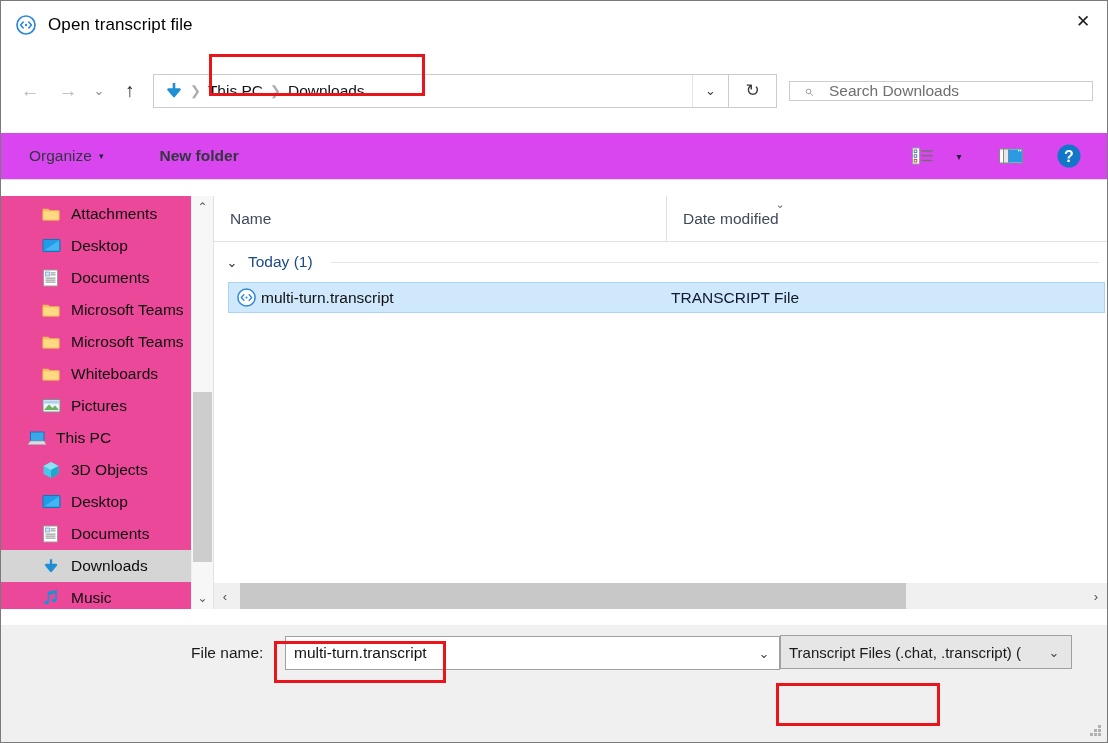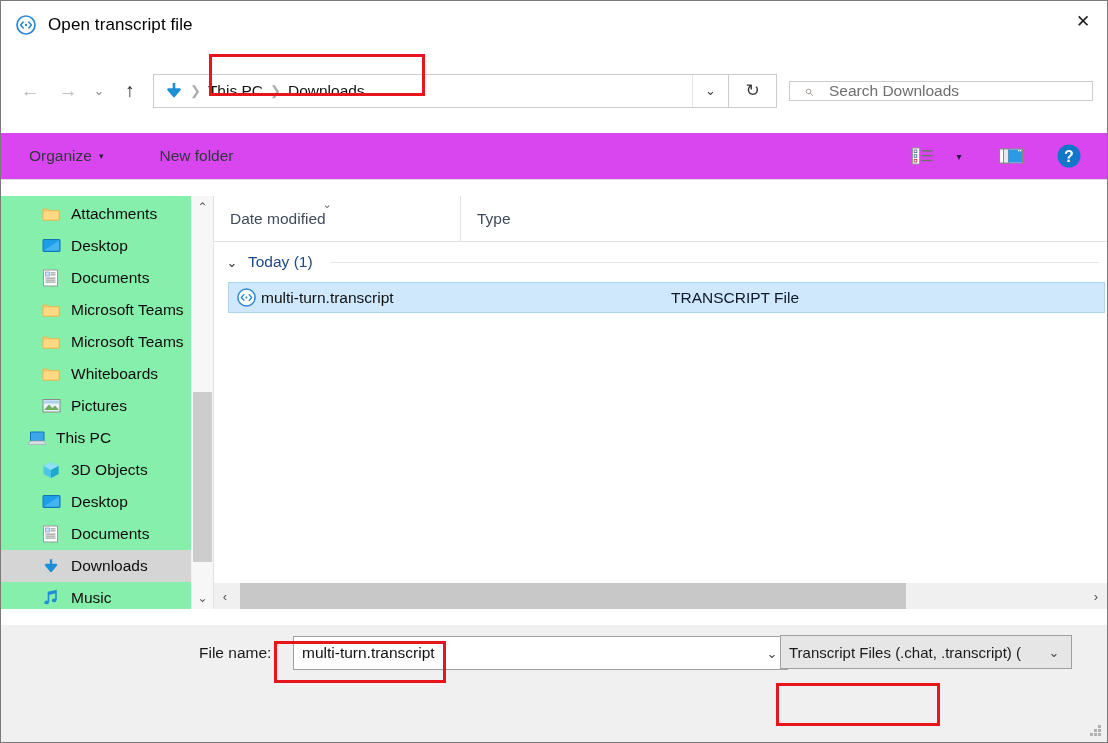--- a/index.html
+++ b/index.html
@@ -99,33 +99,33 @@
     background: #d946ef;
     border-bottom: 1px solid #dedede;
     display: flex; align-items: center;
     padding: 0 16px 0 22px;
   }
   .tb-item {
     font-size: 15.5px; color: #31363f;
     display: flex; align-items: center; gap: 7px;
     padding: 4px 6px;
   }
-  .tb-item.second { margin-left: 44px; }
+  .tb-item.second { margin-left: 44px; font-weight: bold; }
   .tb-caret { font-size: 9px; color: #1b2433; }
   .tb-right { margin-left: auto; display: flex; align-items: center; gap: 0; }
   .tb-icon-btn { width: 44px; height: 34px; display:flex; align-items:center; justify-content:center; }
   .tb-icon-btn.narrow { width: 28px; }
 
   
   .body { flex: 1 1 auto; display: flex; min-height: 0; background: #ffffff; position: relative; }
 
   
   .sidebar {
     width: 212px; flex: 0 0 212px;
-    background: #86efac;
+    background: #ec4899;
     position: relative;
     overflow: hidden;
   }
   .nav-list { padding-top: 2px; }
   .nav-row {
     height: 32px; display: flex; align-items: center;
     padding-left: 20px; font-size: 15.5px; color: #0d0d0d;
   }
   .nav-row.indent1 { padding-left: 41px; }
   .nav-row.indent2 { padding-left: 26px; }
@@ -199,21 +199,21 @@
   .hscroll .arrow {
     width: 22px; height: 100%; display:flex; align-items:center; justify-content:center;
     color: #505050; font-size: 13px;
   }
   .hscroll .arrow.r { margin-left: auto; }
   .hthumb { position: absolute; left: 26px; top: 0; bottom: 0; width: 666px; background: #c8c8c8; }
 
   
   .footer { flex: 0 0 117px; background: #f0f0f0; position: relative; }
   .row-filename {
-    position: absolute; left: 15px; top: 10px; right: 0; height: 36px;
+    position: absolute; left: 7px; top: 10px; right: 0; height: 36px;
     display: flex; align-items: center;
   }
   .fn-label { position: absolute; left: 183px; font-size: 15.5px; color: #1a1a1a; }
   .fn-input {
     position: absolute; left: 277px; width: 495px; height: 34px;
     border: 1px solid #a0a0a0; background: #ffffff;
     display: flex; align-items: center; padding-left: 8px;
     font-size: 15.5px; color: #111;
   }
   .fn-caret {
@@ -473,26 +473,26 @@
         <div class="arrow">⌃</div>
         <div class="vthumb" style="top:196px;height:170px;"></div>
         <div class="arrow bot">⌄</div>
       </div>
     </div>
 
     <div class="splitter"></div>
 
     <div class="filepane">
       <div class="col-head">
+        <div class="col col-name">
+          <span>Name</span>
+        </div>
         <div class="col col-date">
           <span class="sort-ind">⌄</span>
           <span>Date modified</span>
-        </div>
-        <div class="col col-type">
-          <span>Type</span>
         </div>
       </div>
 
       <div class="filelist">
         <div class="group-row">
           <span class="group-chev">⌄</span>
           <span class="group-label">Today (1)</span>
           <span class="group-line"></span>
         </div>
         <div class="file-row">

